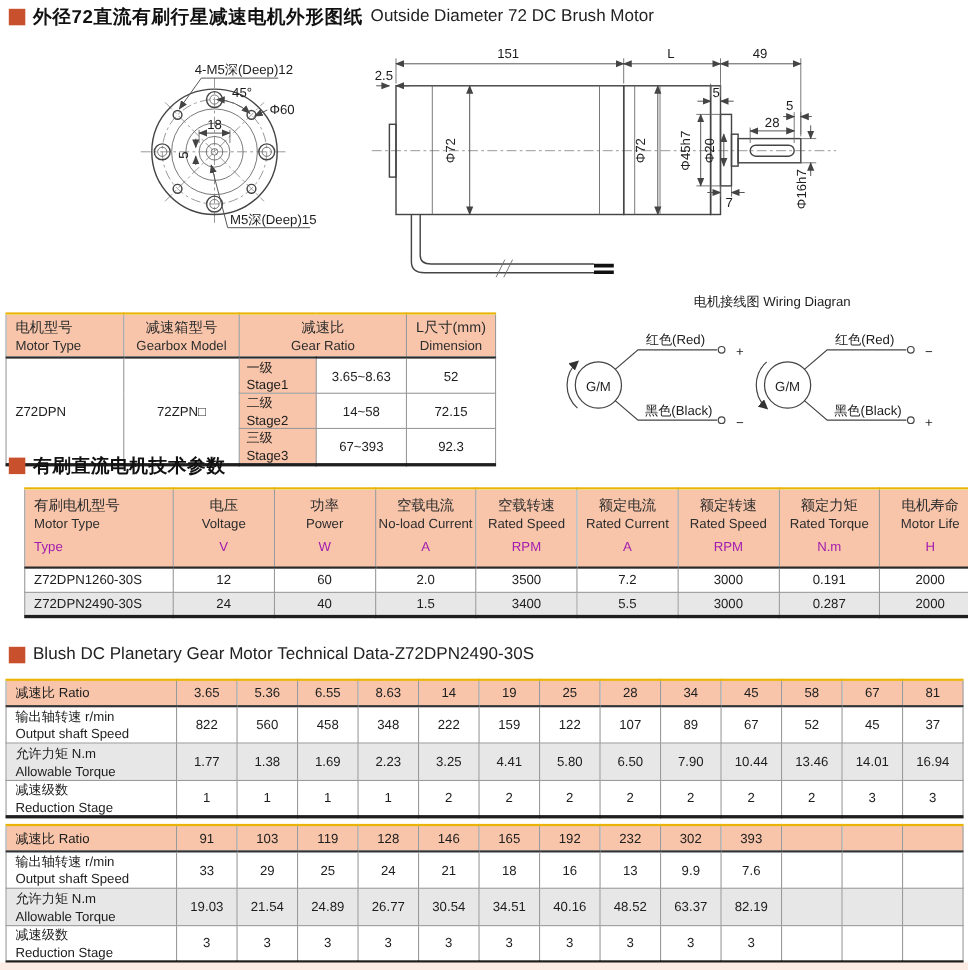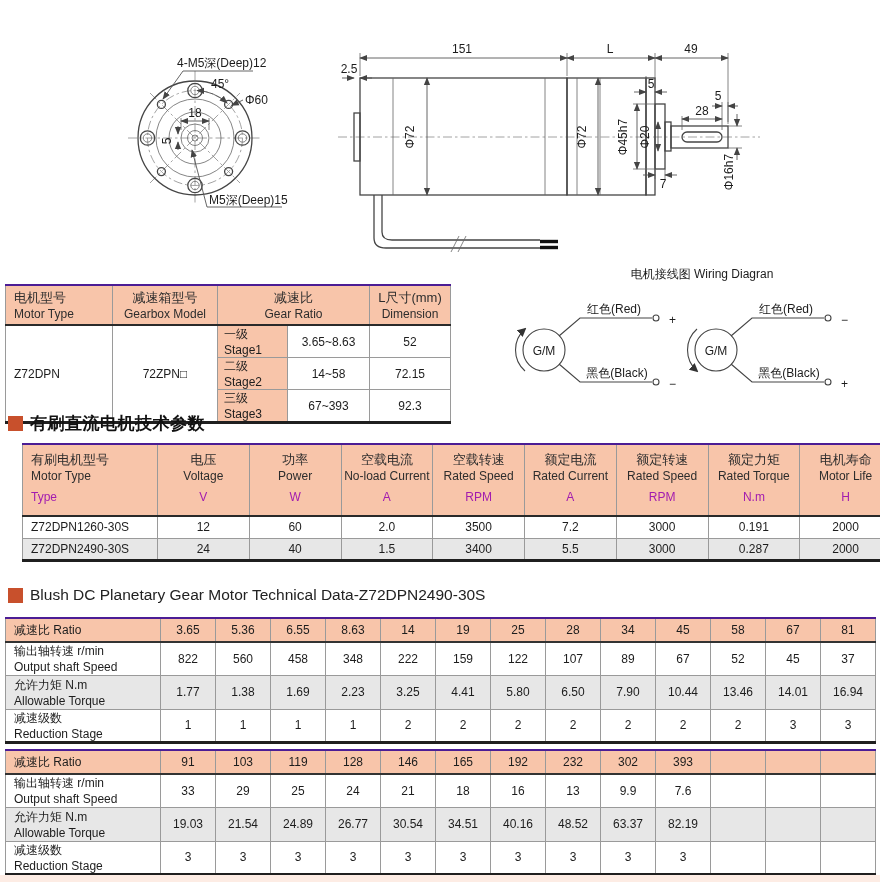--- a/index.html
+++ b/index.html
@@ -7,21 +7,21 @@
   .page{position:relative;width:880px;height:882px;background:#fff;overflow:hidden;}
 
   
   .sec-title{position:absolute;display:flex;align-items:center;height:22px;}
   .bullet{width:15px;height:15px;background:var(--accent,#c8502c);flex:0 0 auto;}
   .sec-title .zh{font-size:17px;font-weight:bold;color:#111;margin-left:7px;letter-spacing:0.5px;}
   .sec-title .en{font-size:15.5px;font-weight:normal;color:#222;margin-left:7px;}
 
   
   table{position:absolute;border-collapse:collapse;table-layout:fixed;background:#fff;
-        border-top:2px solid #4c1d95;border-bottom:3px solid #1f1f1f;}
+        border-top:2px solid #eab308;border-bottom:3px solid #1f1f1f;}
   td,th{border:1px solid #9a9a9a;font-weight:normal;font-size:12px;color:#1d1d1d;
         text-align:center;padding:0 2px;overflow:hidden;}
   tr.head th{background:var(--table-header-bg,#f8c5aa);border-bottom:2px solid #2a2a2a;}
   .h-zh{font-size:13px;color:#2d2d2d;}
   .h-en{font-size:12px;color:#2d2d2d;}
   .h-unit{font-size:12px;color:#a21caf;margin-top:7px;}
 
   
   #table1{left:5px;top:284px;width:445px;}
   #table1 tr.head{height:40px;}
@@ -63,20 +63,25 @@
 
   
   #footer-strip{position:absolute;left:0;top:875px;width:880px;height:7px;
                 background:var(--footer-strip,#fdece4);}
 </style>
 </head>
 <body>
 
 <div class="page">
 
+  <div class="sec-title" style="left:8px;top:4px;">
+    <span class="bullet"></span>
+    <span class="zh">外径72直流有刷行星减速电机外形图纸</span>
+    <span class="en">Outside Diameter 72 DC Brush Motor</span>
+  </div>
 
   <svg id="drawing-svg" width="880" height="238" viewBox="0 0 880 238">
     <defs>
       <marker id="arw" viewBox="0 0 10 10" refX="9" refY="5" markerWidth="9" markerHeight="9" orient="auto-start-reverse">
         <path d="M0,1 L10,5 L0,9 z" fill="#444"></path>
       </marker>
     </defs>
 
     <g>
       <line class="dd" x1="128" y1="100" x2="262" y2="100"></line>

